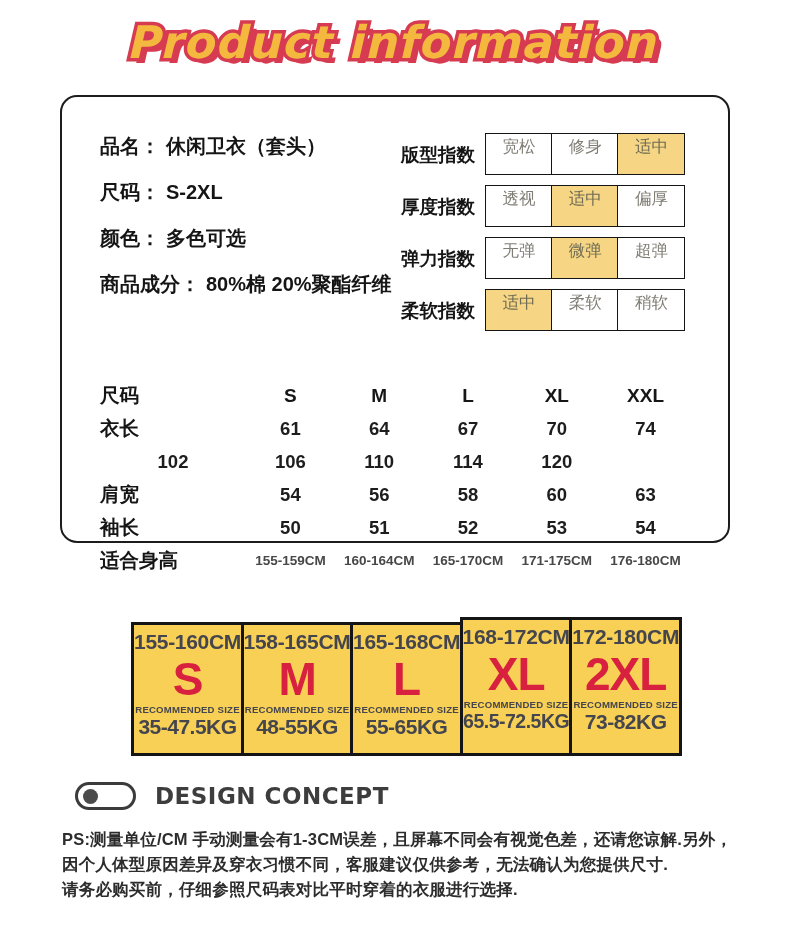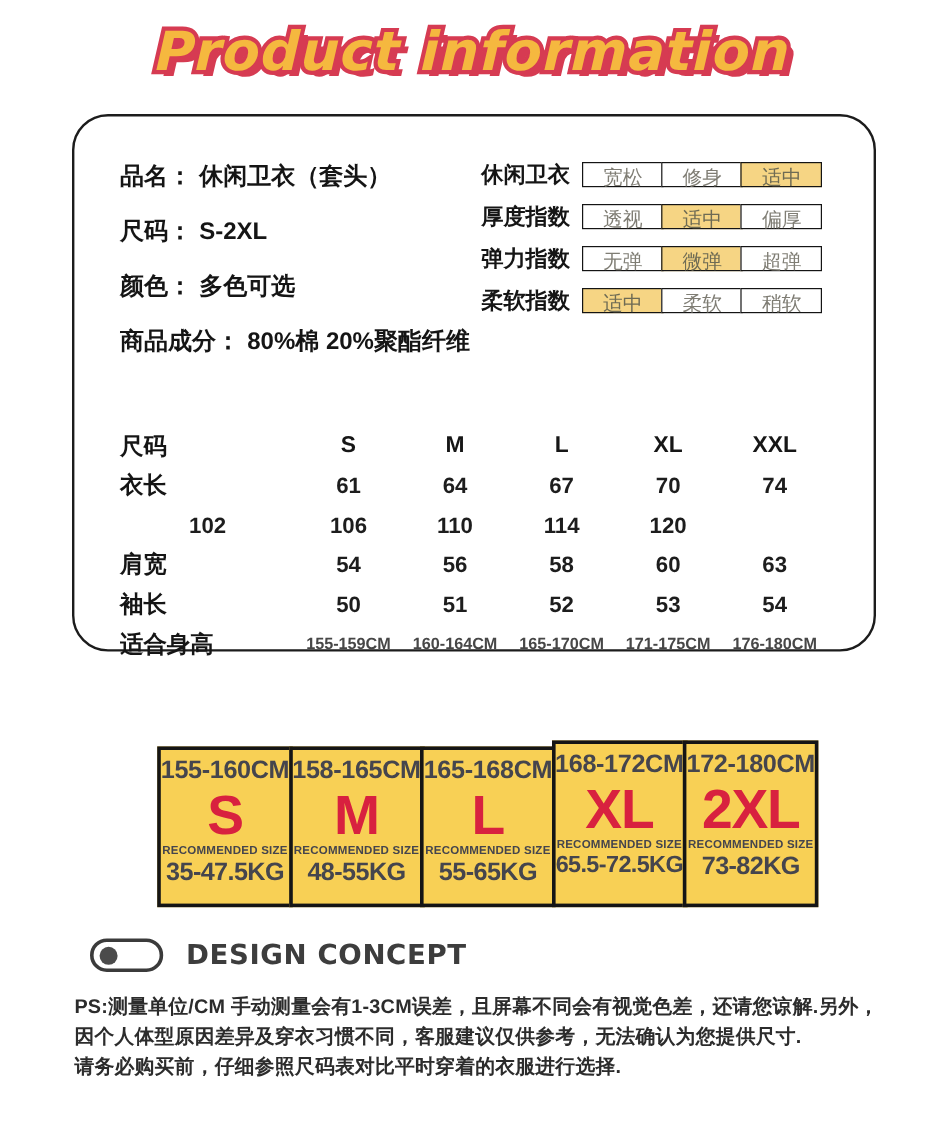--- a/index.html
+++ b/index.html
@@ -34,35 +34,35 @@
     text-shadow: 6px 5px 0 var(--title-red);
     font-style: italic;
     transform: skewX(-2deg);
   }
 
   
   .info-box {
     width: 670px; height: 448px;
     margin: 26px auto 0 auto;
     border: 2px solid #1c1c1c;
-    border-radius: 30px;
+    border-radius: 17px;
     padding: 36px 38px 0 38px;
   }
   .info-top { display: flex; }
   .fields { width: 301px; flex: none; }
   .field-row { margin-bottom: 19px; font-size: 20px; font-weight: bold; color: #151515; white-space: nowrap; }
   .field-row:last-child { margin-top: 3px; }
   .field-label { margin-right: 6px; }
 
   .indices { flex: 1; }
   .idx-row { display: flex; align-items: center; margin-bottom: 10px; }
   .idx-label { font-size: 18.5px; font-weight: bold; color: #151515; width: 84px; flex: none; }
   .idx-cells { display: flex; }
   .idx-cell {
-    width: 68px; height: 21px; line-height: 24px;
+    width: 68px; height: 42px; line-height: 24px;
     border: 1.8px solid #141414;
     margin-left: -1.8px;
     text-align: center;
     font-size: 16.5px;
     color: #7f7d74;
     background: #fff;
   }
   .idx-cell:first-child { margin-left: 0; }
   .idx-cell.sel { background: var(--pale-yellow); color: #6e6b54; }
 
@@ -142,21 +142,21 @@
       <div class="field-row">
         <span class="field-label">颜色：</span><span>多色可选</span>
       </div>
       <div class="field-row">
         <span class="field-label">商品成分：</span><span>80%棉  20%聚酯纤维</span>
       </div>
     </div>
 
     <div class="indices">
       <div class="idx-row">
-        <span class="idx-label">休闲卫衣</span>
+        <span class="idx-label">版型指数</span>
         <span class="idx-cells">
           <span class="idx-cell">宽松</span>
           <span class="idx-cell">修身</span>
           <span class="idx-cell sel">适中</span>
         </span>
       </div>
       <div class="idx-row">
         <span class="idx-label">厚度指数</span>
         <span class="idx-cells">
           <span class="idx-cell">透视</span>

